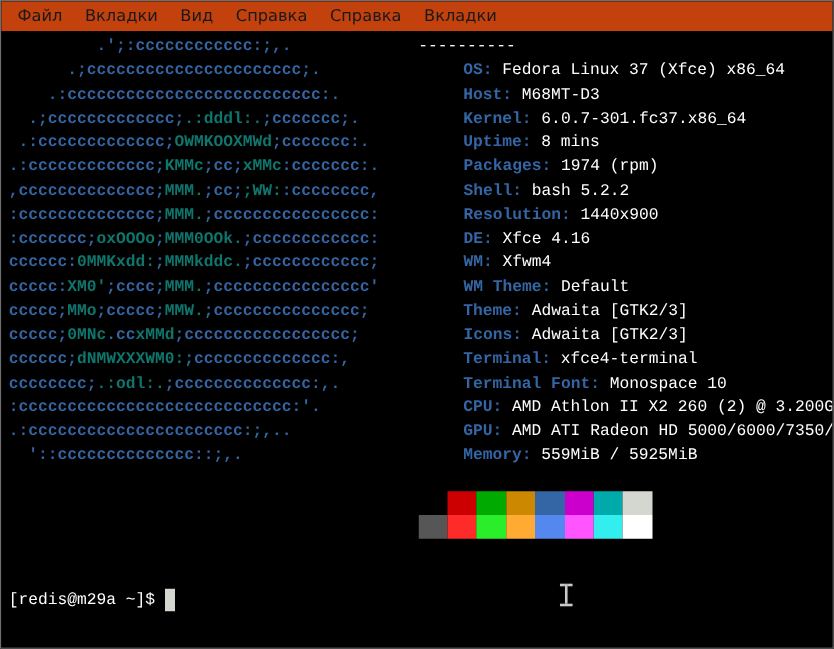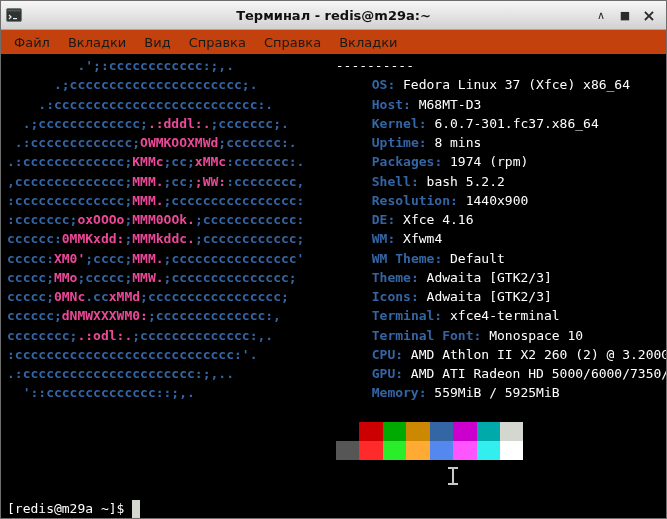--- a/index.html
+++ b/index.html
@@ -42,55 +42,39 @@
     font-size:13px; color:#1a1a1a;
   }
   .menu-item{ padding:3px 9px; }
   .term{ flex:1; background:#000; overflow:hidden; }
   pre{
     margin:0; padding:2px 0 0 6px;
     font-family:"DejaVu Sans Mono", monospace;
     font-size:13px; line-height:19.25px;
     color:#ffffff;
   }
-  .tline{ white-space:pre; height:19.25px; }
+  .tline{ white-space:pre; height:19.25px;font-family:Liberation Mono, monospace; }
   .art-b{ color:#3465a4; font-weight:bold; }
-  .art-w{ color:#ec4899; font-weight:bold; }
+  .art-w{ color:#0f766e; font-weight:bold; }
   .lbl{ color:#3465a4; font-weight:bold;margin-left:36px; }
   .val{ color:#ffffff; }
   .pblock{ display:inline-block; width:3ch; height:19.25px; vertical-align:bottom; }
   .cursor{ display:inline-block; width:1ch; height:18px; vertical-align:bottom; background:#d3d7cf; }
   .ibeam{ position:absolute; left:447px; top:466px; width:10px; height:19px; }
   .ibeam i{ position:absolute; display:block; background:#c9c9c9; box-shadow:0 0 1px #333; }
   .ibeam .v{ left:4px; top:1px; width:2px; height:16px; }
   .ibeam .h{ left:0; width:10px; height:2px; }
   .ibeam .t{ top:0; }
   .ibeam .b{ top:16px; }
 </style>
 </head>
 <body>
 
 <div class="window">
 
-  <div class="titlebar">
-    <div class="win-icon">
-      <svg width="16" height="14" viewBox="0 0 16 14">
-        <rect x="0.5" y="0.5" width="15" height="13" rx="1.5" fill="#2e3436" stroke="#787878"></rect>
-        <rect x="1.5" y="1.5" width="13" height="2" fill="#555753"></rect>
-        <path d="M3 7 l2 2 -2 2" stroke="#eeeeec" stroke-width="1.2" fill="none"></path>
-        <rect x="7" y="10" width="4" height="1.2" fill="#eeeeec"></rect>
-      </svg>
-    </div>
-    <div class="title">Терминал - redis@m29a:~</div>
-    <div class="win-buttons">
-      <div class="wbtn">∧</div>
-      <div class="wbtn">■</div>
-      <div class="wbtn close">×</div>
-    </div>
-  </div>
 
   <div class="menubar">
       <div class="menu-item">Файл</div>
       <div class="menu-item">Вкладки</div>
       <div class="menu-item">Вид</div>
       <div class="menu-item">Справка</div>
       <div class="menu-item">Справка</div>
       <div class="menu-item">Вкладки</div>
     </div>
 

